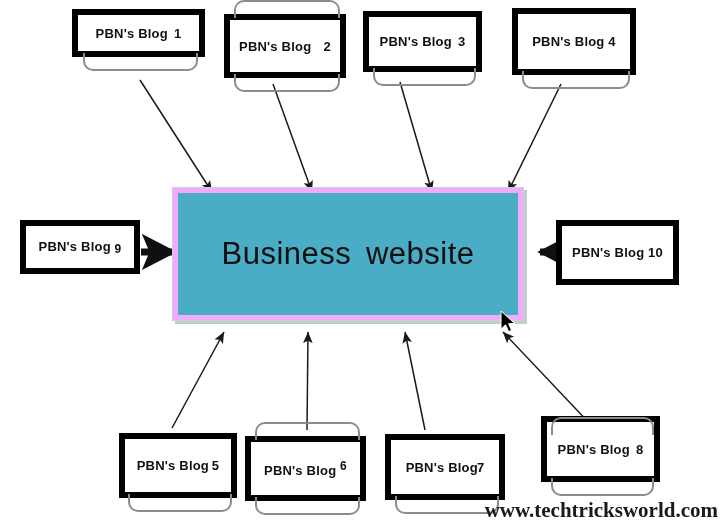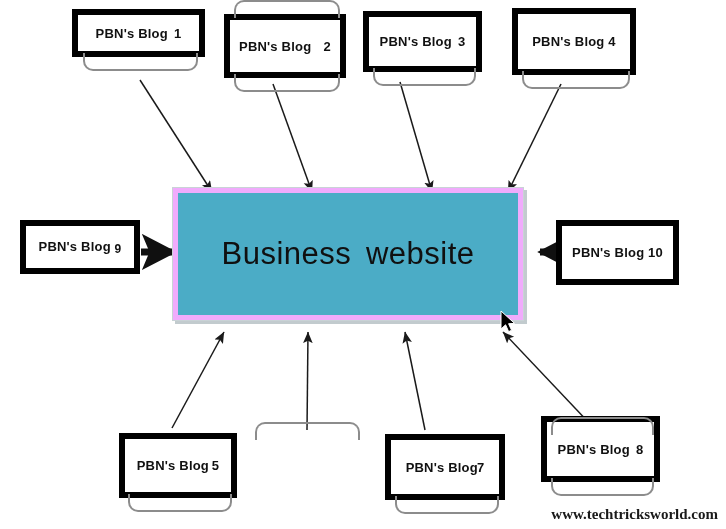--- a/index.html
+++ b/index.html
@@ -106,21 +106,21 @@
   }
   #center-title .gap { letter-spacing: 6px; }
 
   
   #watermark {
     position: absolute;
     z-index: 4;
     right: 8px;
     bottom: 6px;
     font-family: "Liberation Serif", serif;
-    font-size: 15px;
+    font-size: 21px;
     font-weight: 700;
     color: #1a1a1a;
     white-space: nowrap;
   }
   
   #cursor { position: absolute; z-index: 5; }
 </style>
 </head>
 <body>
 
@@ -187,20 +187,26 @@
     <div class="stand"></div>
   </div>
 
   <div class="node stand-bottom" style="left:101px; top:433px; width:118px; height:65px;margin-left:18px;">
     <div class="screen">
       <span class="label">PBN's Blog<span class="gap-none">&nbsp;</span>5</span>
     </div>
     <div class="stand"></div>
   </div>
 
+  <div class="node stand-bottom" style="left:245px; top:436px; width:121px; height:65px;">
+    <div class="screen">
+      <span class="label">PBN's Blog <span class="num-sup">6</span></span>
+    </div>
+    <div class="stand"></div>
+  </div>
   <div class="node stand-top" style="left:245px; top:436px; width:121px; height:0px;">
     <div class="stand"></div>
   </div>
 
   <div class="node stand-bottom" style="left:385px; top:434px; width:120px; height:66px;border-radius:13px;">
     <div class="screen">
       <span class="label">PBN's Blog<span class="gap-none"></span>7</span>
     </div>
     <div class="stand"></div>
   </div>

